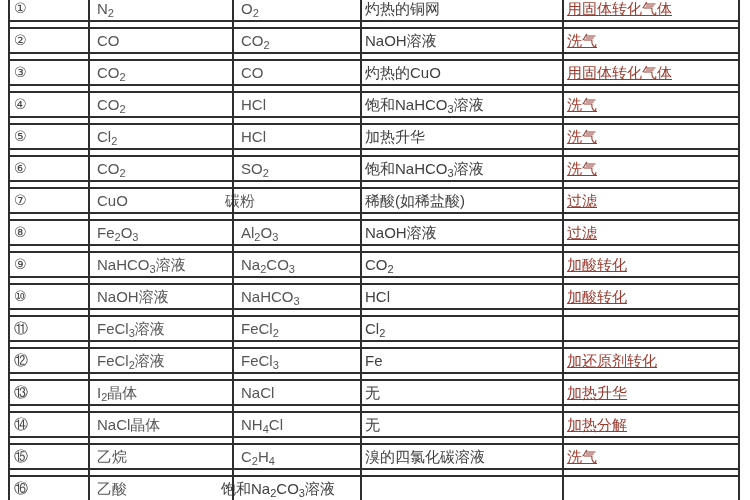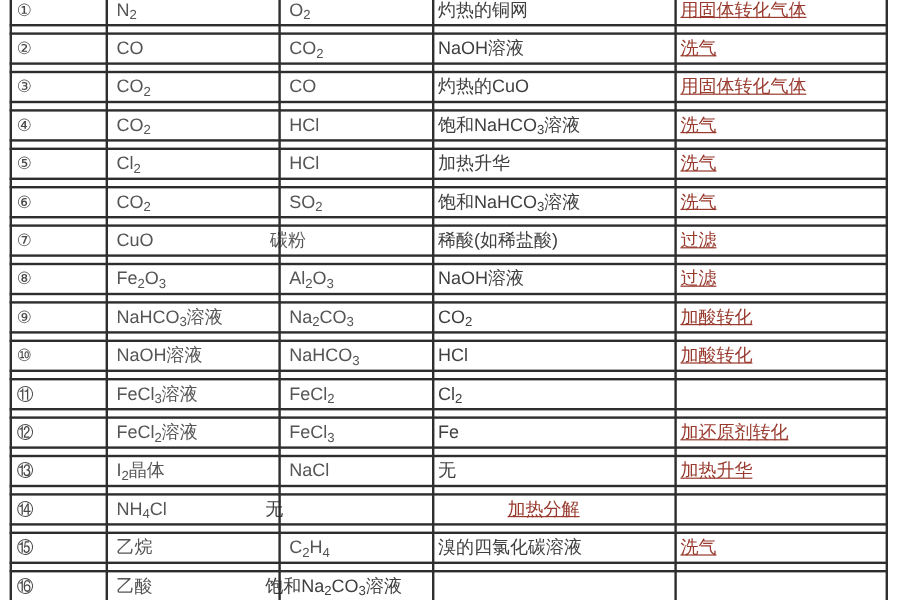--- a/index.html
+++ b/index.html
@@ -173,20 +173,21 @@
   <div class="row">
     <div class="cell c1">⑬</div>
     <div class="cell c2">I<sub>2</sub>晶体</div>
     <div class="cell c3">NaCl</div>
     <div class="cell c4"><a class="reagent-link">无</a></div>
     <div class="cell c5"><a class="method-link">加热升华</a></div>
   </div>
 
   <div class="row">
     <div class="cell c1">⑭</div>
+    <div class="cell c2">NaCl晶体</div>
     <div class="cell c3">NH<sub>4</sub>Cl</div>
     <div class="cell c4"><a class="reagent-link">无</a></div>
     <div class="cell c5"><a class="method-link">加热分解</a></div>
   </div>
 
   <div class="row">
     <div class="cell c1">⑮</div>
     <div class="cell c2">乙烷</div>
     <div class="cell c3">C<sub>2</sub>H<sub>4</sub></div>
     <div class="cell c4"><a class="reagent-link">溴的四氯化碳溶液</a></div>

